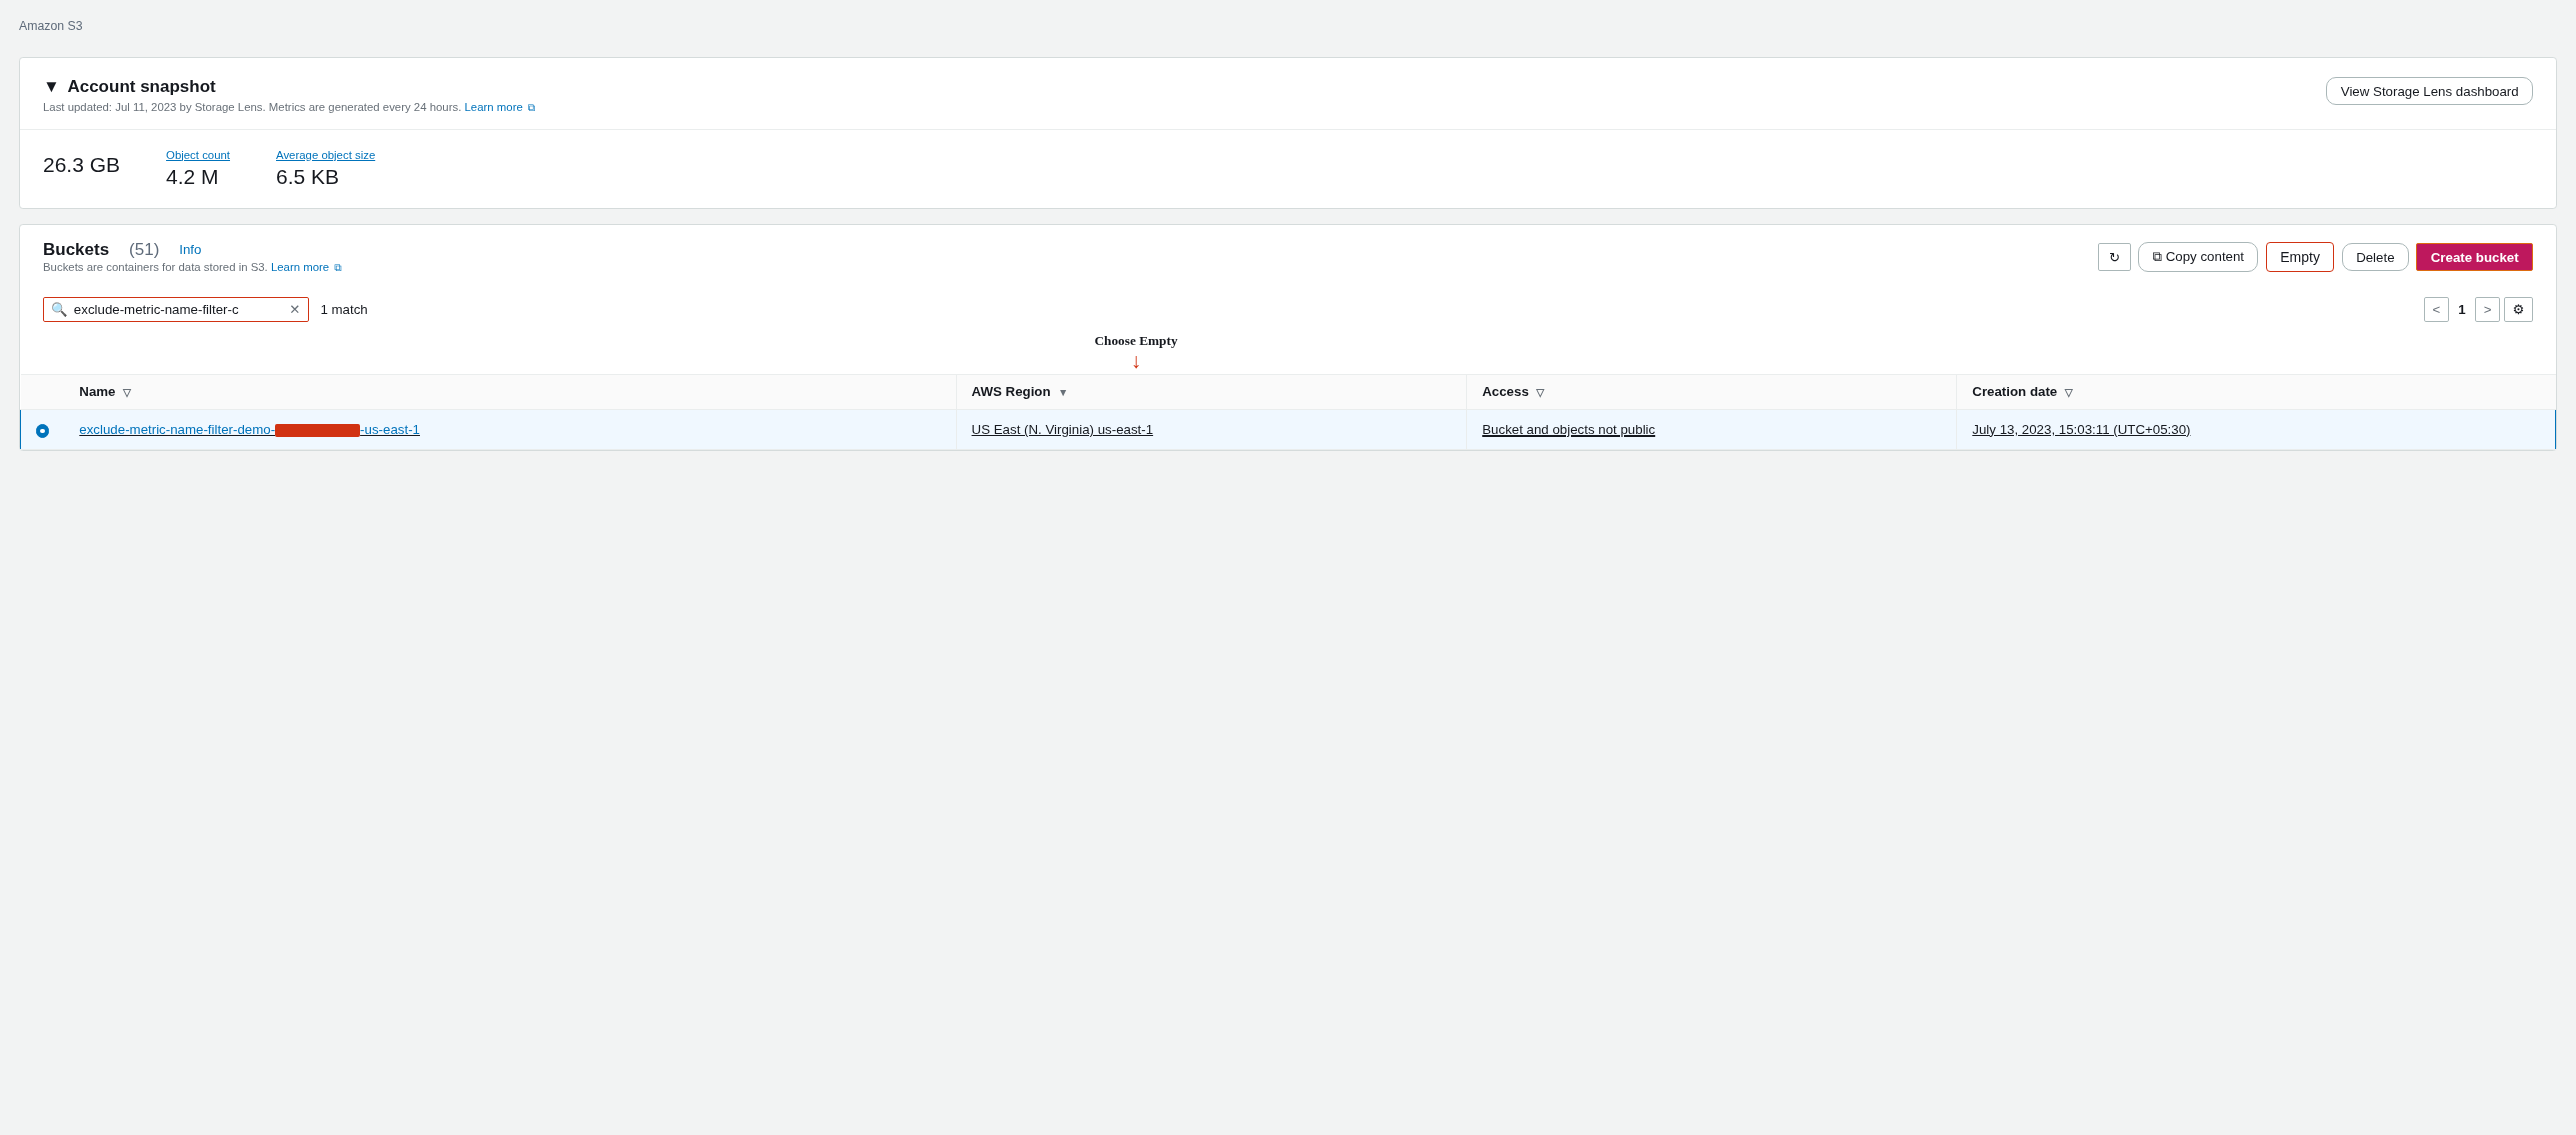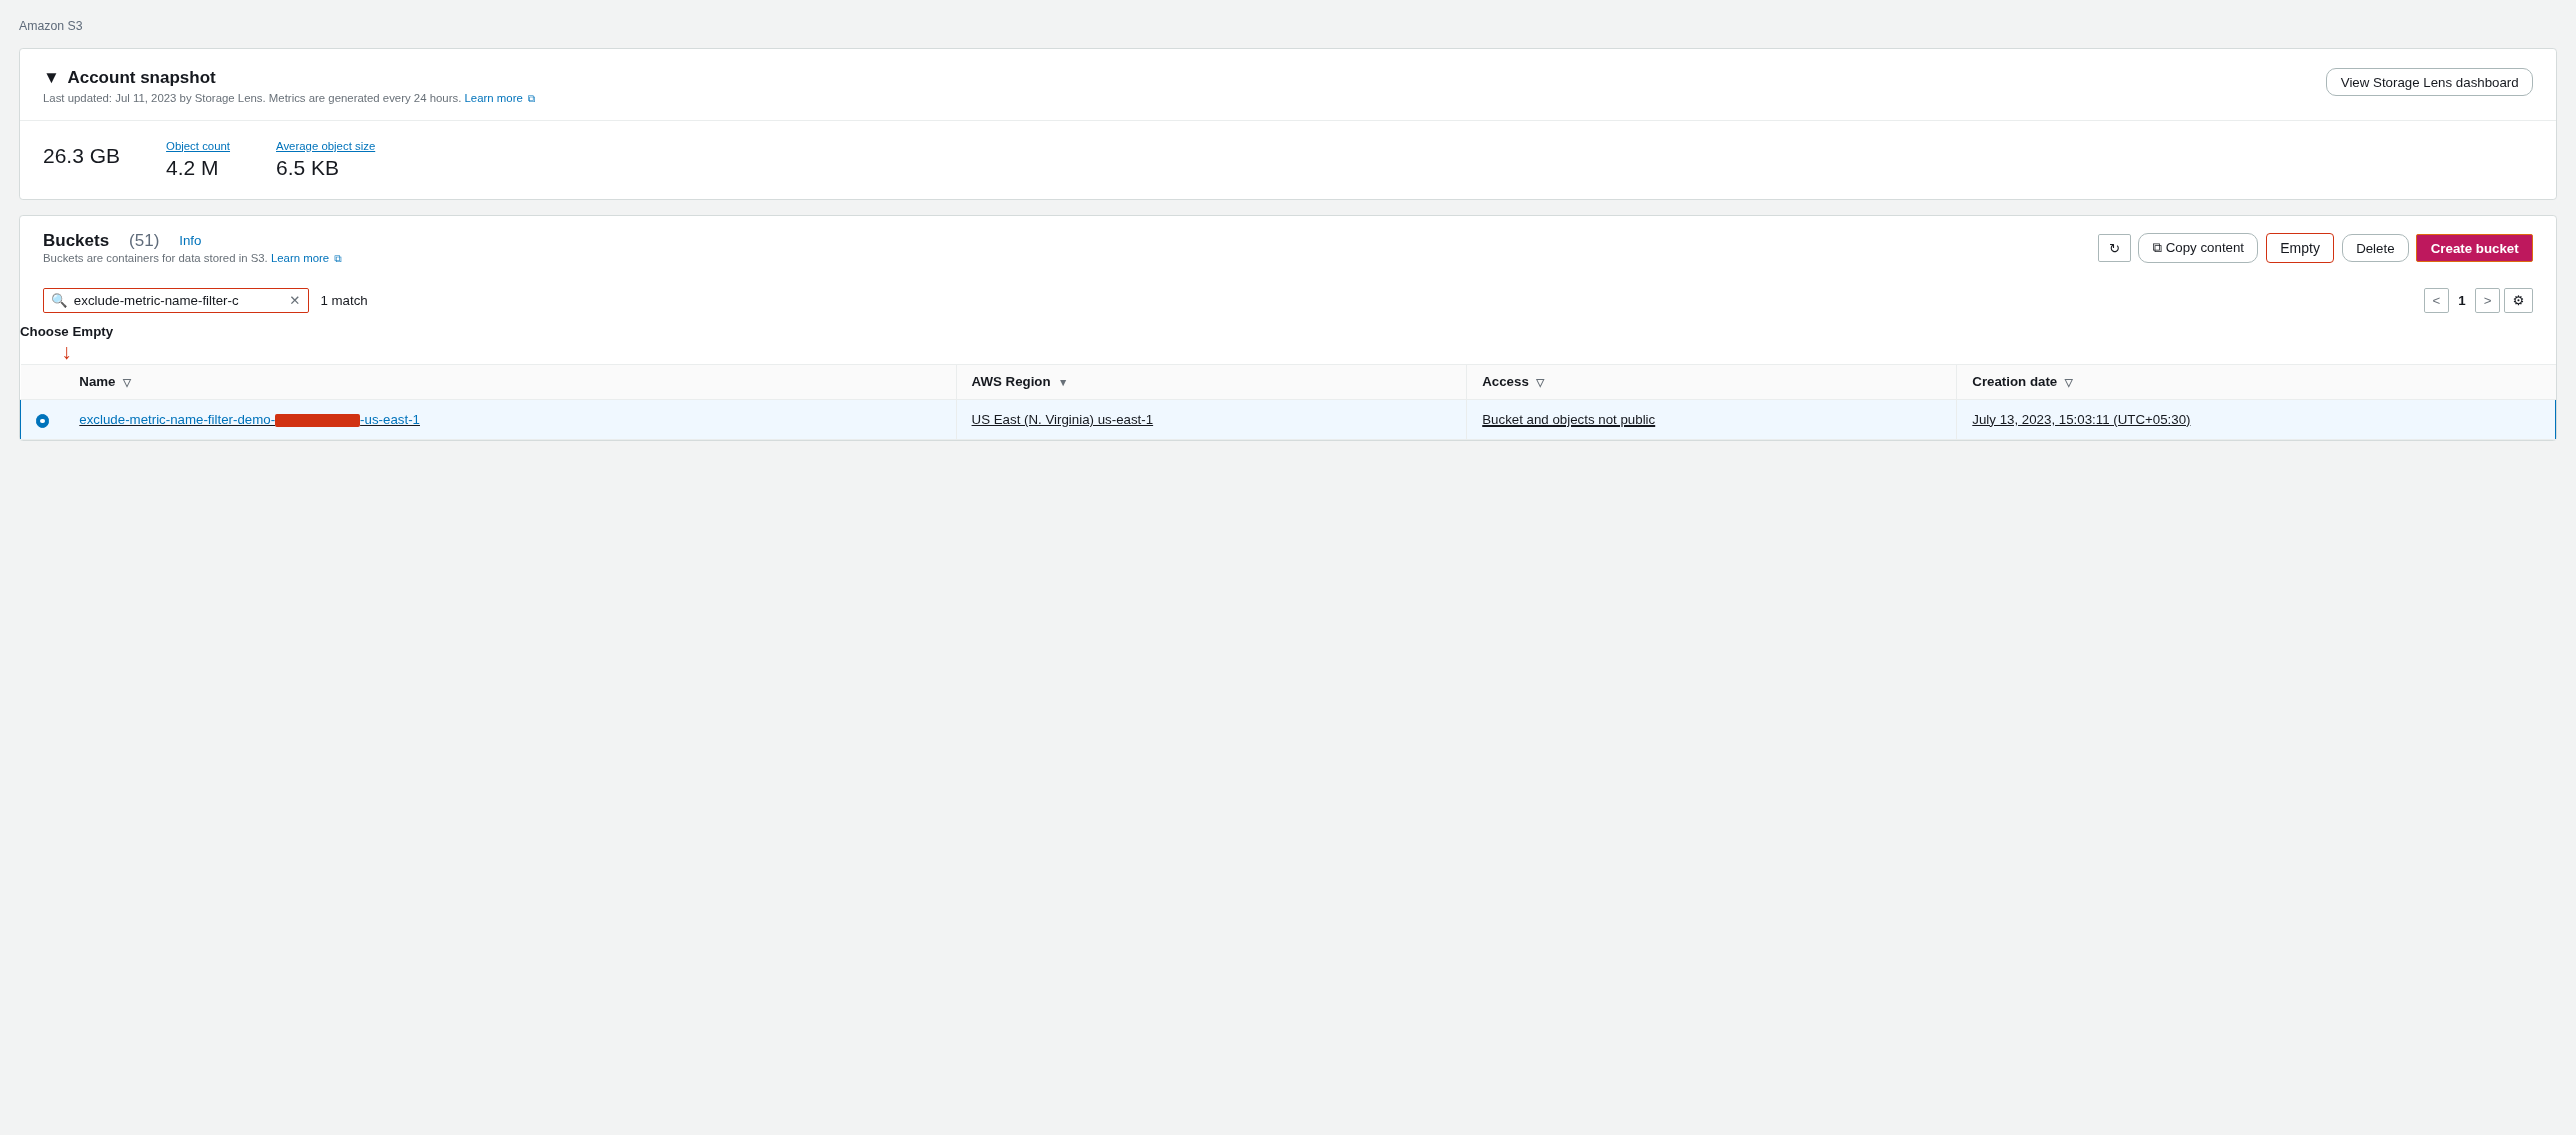--- a/index.html
+++ b/index.html
@@ -7,21 +7,21 @@
       font-family: -apple-system, BlinkMacSystemFont, 'Segoe UI', Arial, sans-serif;
       background: #f2f3f3;
       color: #16191f;
       font-size: 13.3px;
       min-height: 100vh;
       padding: 19px;
     }
     .page-title {
       font-size: 12.3px;
       color: #5f6b7a;
-      margin-bottom: 15px;
+      margin-bottom: 24px;
       font-weight: 400;
     }
     .card {
       background: #fff;
       border: 0.9px solid #d5dbdb;
       border-radius: 3.8px;
       margin-bottom: 15px;
     }
     .card-header {
       padding: 19px 23px 15px;
@@ -388,21 +388,21 @@
     </div>
     <span>1 match</span>
     <div class="pagination-area">
       <button class="page-nav">&lt;</button>
       <span class="page-num">1</span>
       <button class="page-nav">&gt;</button>
       <button class="gear-btn">⚙</button>
     </div>
   </div>
 
-  <div style="display:flex; margin-bottom: 1.9px;">
+  <div style="display:flex; justify-content:center; margin-bottom: 1.9px; font-family: Liberation Serif, serif;">
     <div style="text-align:center; margin-right: 304px;">
       <div class="tooltip-label">Choose Empty</div>
       <div class="arrow-down" style="color:#d13212; font-size:21px;">↓</div>
     </div>
   </div>
 
   <table class="buckets-table">
     <thead>
       <tr>
         <th class="radio-cell"></th>

